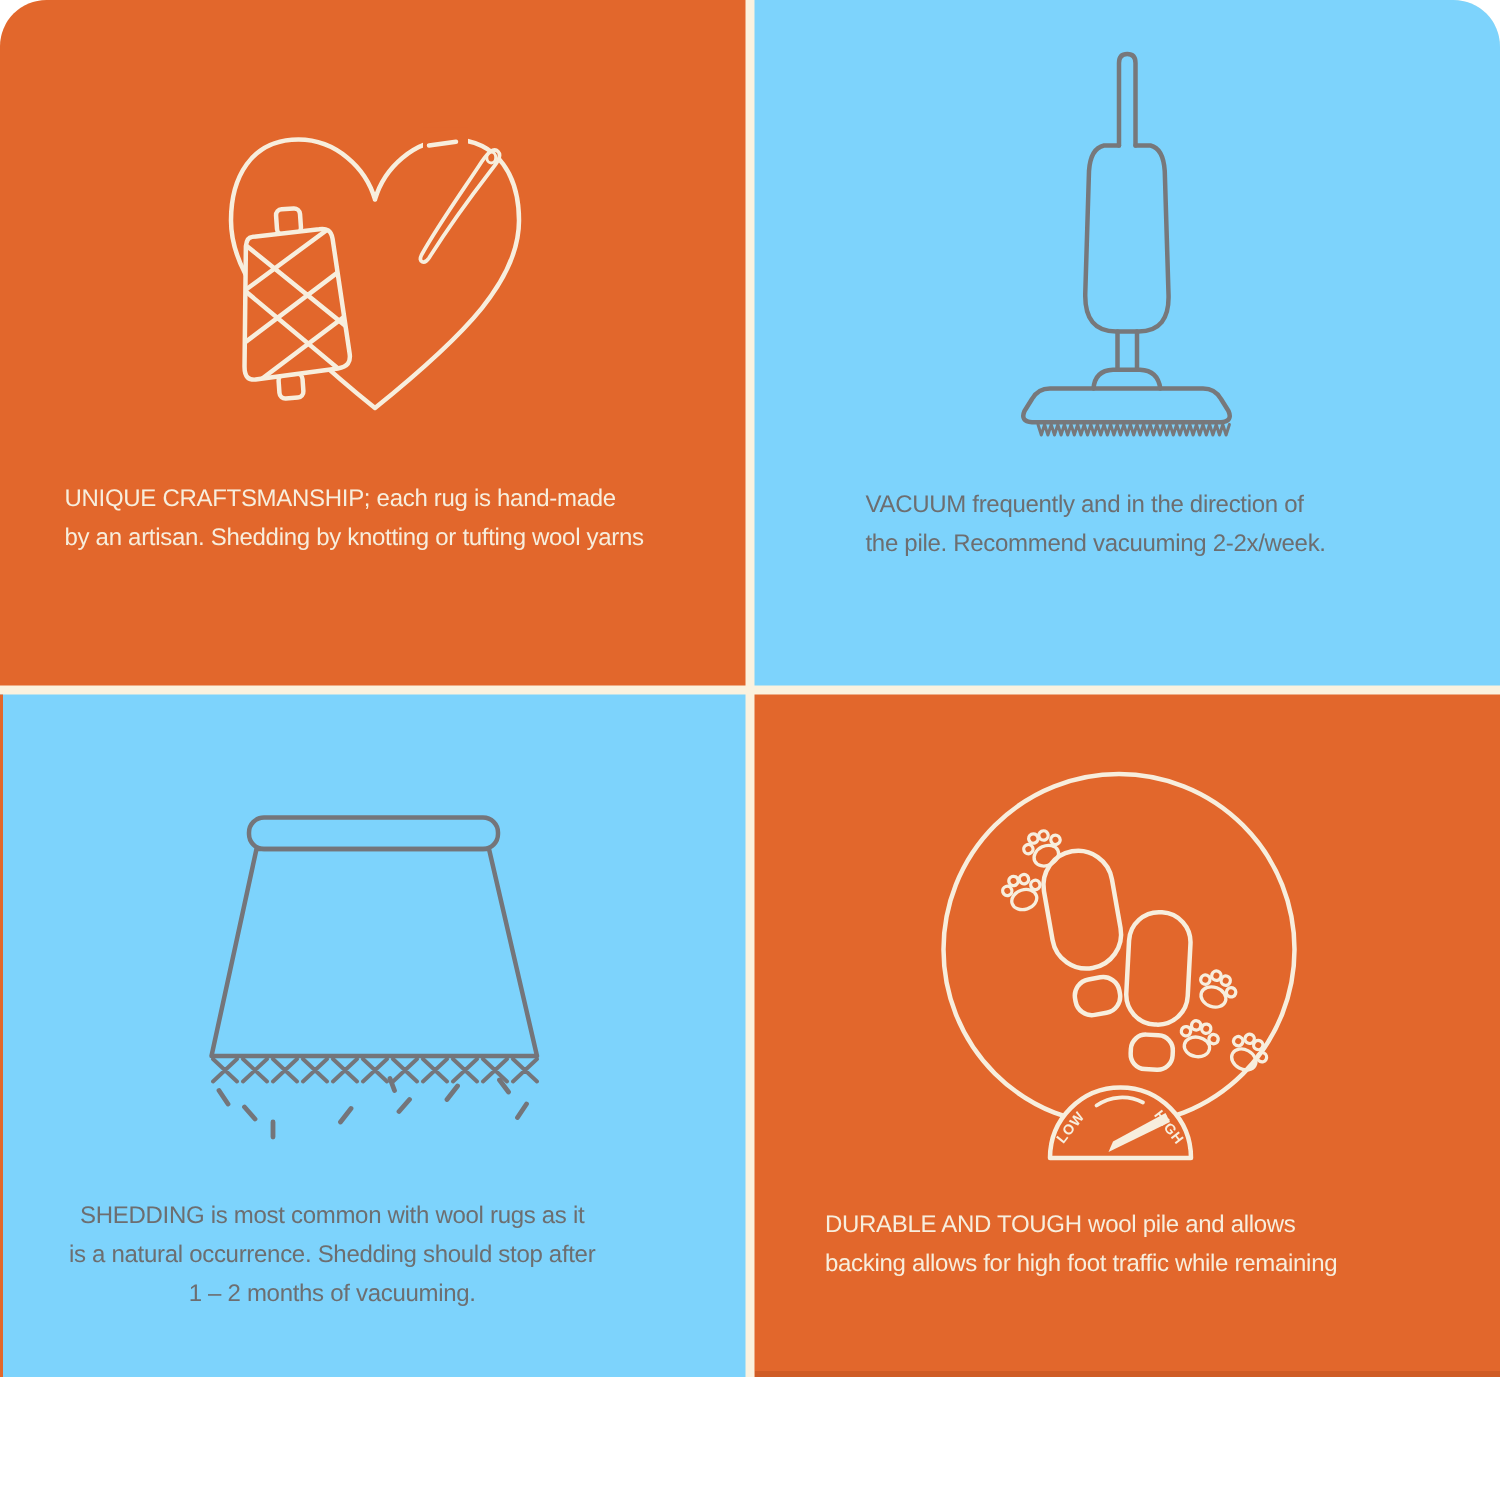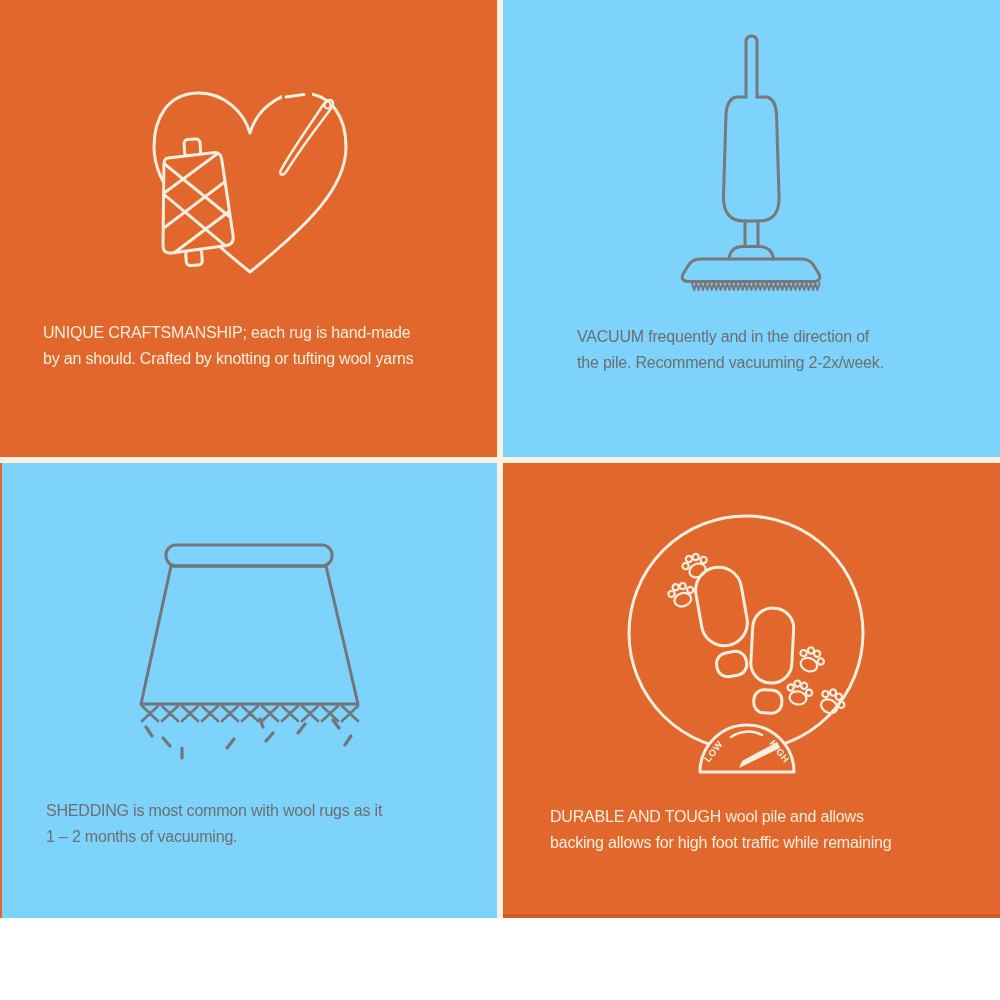--- a/index.html
+++ b/index.html
@@ -1,24 +1,24 @@
 <!DOCTYPE html>
 <html><head>
 <meta charset="utf-8">
 <style>
   html,body{margin:0;padding:0;background:#ffffff;}
   .canvas{position:relative;width:1000px;height:1000px;background:#ffffff;overflow:hidden;
-          font-family:"Liberation Sans","DejaVu Sans",sans-serif;}
+          font-family:"Liberation Sans","DejaVu Sans",sans-serif;border-radius:31px;}
   .grid-bg{position:absolute;left:0;top:0;width:1000px;height:918px;background:#FBF2DF;}
   .panel{position:absolute;overflow:hidden;}
   .panel.orange{background:#E2672C;}
   .panel.white{background:#7dd3fc;}
   #panel-craftsmanship{left:0;top:0;width:497px;height:457px;}
   #panel-vacuum{left:503px;top:0;width:497px;height:457px;}
-  #panel-shedding{left:0;top:463px;width:497px;height:455px;}
+  #panel-shedding{left:0;top:463px;width:497px;height:455px;text-align:center;}
   #panel-durable{left:503px;top:463px;width:497px;height:455px;box-shadow:inset 0 -4px 0 rgba(150,60,15,.25);}
   .left-strip{position:absolute;left:0;top:463px;width:2px;height:455px;background:#E2672C;}
   .icon{position:absolute;}
   .caption{position:absolute;font-size:16px;line-height:26px;letter-spacing:-0.2px;white-space:nowrap;}
   .caption.cream{color:#F7EEDD;}
   .caption.gray{color:#6D6E70;}
   .footer{position:absolute;left:0;top:918px;width:1000px;height:82px;background:#ffffff;}
 </style>
 </head>
 <body>
@@ -46,21 +46,21 @@
           <rect x="182" y="249" width="16" height="16" rx="4" fill="#E2672C"></rect>
           <path fill="#E2672C" d="M171 156 C168 156 167 159 166.5 162 L160 242 C159.5 249 162 251.5 168 251 L222 247.5 C228.5 247 231 244 230.5 238 L224.5 161 C224 155.5 221 153.5 216 154 Z"></path>
           <g clip-path="url(#spoolClip)">
             <path d="M150 200 L232 148 M152 232 L238 176 M160 258 L240 206 M163 158 L236 226 M157 185 L232 257"></path>
           </g>
         </g>
       </g>
     </svg>
     <div class="caption cream" style="left:43px;top:320px">
       <div>UNIQUE CRAFTSMANSHIP; each rug is hand-made</div>
-      <div>by an should. Crafted by knotting or tufting wool yarns</div>
+      <div>by an artisan. Shedding by knotting or tufting wool yarns</div>
     </div>
   </section>
 
   <section class="panel white" id="panel-vacuum">
     <svg class="icon" style="left:162px;top:25px" width="175" height="275" viewBox="665 25 175 275">
       <g fill="none" stroke="#77787B" stroke-width="3" stroke-linecap="round" stroke-linejoin="round">
 
         <path d="M746 97 L746 42 Q746 36 751.5 36 Q757 36 757 42 L757 97"></path>
 
         <path d="M746 97 L736 97 Q727 99 726 114 L723.5 196 Q723 221 744 221 L759 221 Q780 221 779 196 L776.5 114 Q775.5 99 767 97 L757 97"></path>
@@ -88,20 +88,21 @@
 
         <path d="M171 566 L326 566 L358 704 L141 704 Z"></path>
 
         <path stroke-width="2.6" d="M142 706 l16 15 M158 706 l-16 15 M162 706 l16 15 M178 706 l-16 15 M182 706 l16 15 M198 706 l-16 15 M202 706 l16 15 M218 706 l-16 15 M222 706 l16 15 M238 706 l-16 15 M242 706 l16 15 M258 706 l-16 15 M262 706 l16 15 M278 706 l-16 15 M282 706 l16 15 M298 706 l-16 15 M302 706 l16 15 M318 706 l-16 15 M322 706 l16 15 M338 706 l-16 15 M342 706 l16 15 M358 706 l-16 15"></path>
 
         <path stroke-width="3.2" d="M146 727 l6 9 M163 738 l7 8 M182 748 l0 10 M234 739 l-7 9 M260 719 l3 8 M273 733 l-7 8 M305 724 l-7 9 M333 720 l6 8 M351 736 l-6 9"></path>
       </g>
     </svg>
     <div class="caption gray" style="left:46px;top:335px">
       <div>SHEDDING is most common with wool rugs as it</div>
+      <div>is a natural occurrence. Shedding should stop after</div>
       <div>1 – 2 months of vacuuming.</div>
     </div>
   </section>
 
   <section class="panel orange" id="panel-durable">
     <svg class="icon" style="left:115px;top:37px" width="260" height="285" viewBox="618 500 260 285">
       <defs>
         <g id="paw" fill="none" stroke="#F7EEDD" stroke-width="2.2">
           <ellipse cx="0" cy="6" rx="8.5" ry="6.5"></ellipse>
           <circle cx="-9" cy="-3" r="3.1"></circle>

